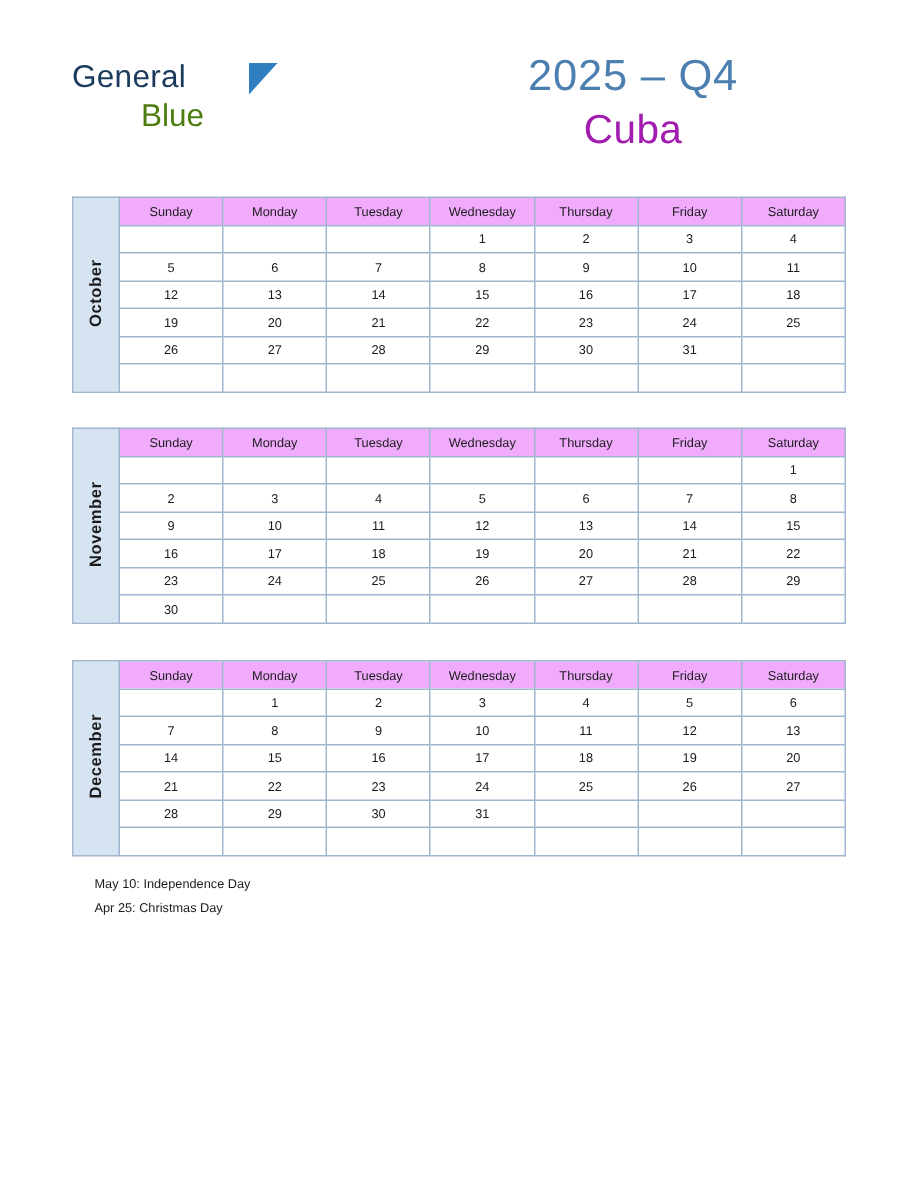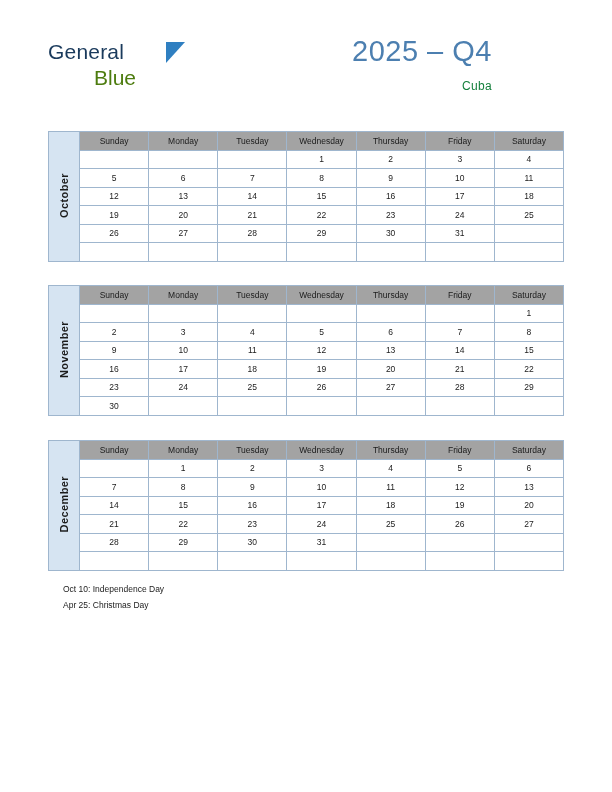--- a/index.html
+++ b/index.html
@@ -54,31 +54,31 @@
     top: 2px;
     width: 0;
     height: 0;
     border-left: 19px solid #2f7fc1;
     border-bottom: 21px solid transparent;
   }
   .title-wrap {
     position: absolute;
     right: 0;
     top: 0;
-    text-align: right;
+    text-align: center;
   }
   .title-main {
     font-size: 29px;
     color: #4c7fb0;
     letter-spacing: 0.5px;
     line-height: 34px;
   }
   .title-sub {
-    font-size: 12px;
-    color: #15803d;
+    font-size: 27px;
+    color: #a21caf;
     margin-top: 6px;
     line-height: 24px;
     letter-spacing: 0.3px;
   }
 
   
   .month-block {
     position: absolute;
     left: 48px;
     width: 516px;
@@ -114,21 +114,21 @@
     transform: rotate(180deg);
     font-size: 11px;
     font-weight: bold;
     letter-spacing: 0.4px;
     color: #1b1b1b;
     white-space: nowrap;
     display: inline-block;
     line-height: 30px;
   }
   .dow {
-    background: #a3a3a3;
+    background: #f0abfc;
     font-size: 8.5px;
     height: 19px;
     color: #1b1b1b;
   }
   .day { background: #ffffff; }
   .holiday { color: #e8262b; font-weight: bold; }
   .empty { background: #ffffff; }
 
   
   .notes {
@@ -363,17 +363,17 @@
             <td class="day empty"></td>
             <td class="day empty"></td>
             <td class="day empty"></td>
             <td class="day empty"></td>
           </tr>
         </tbody>
       </table>
     </div>
 
   <div class="notes">
-    <div class="note-line">Oct 10: Independence Day</div>
+    <div class="note-line">May 10: Independence Day</div>
     <div class="note-line">Apr 25: Christmas Day</div>
   </div>
 
 </div>
 
 </body></html>

